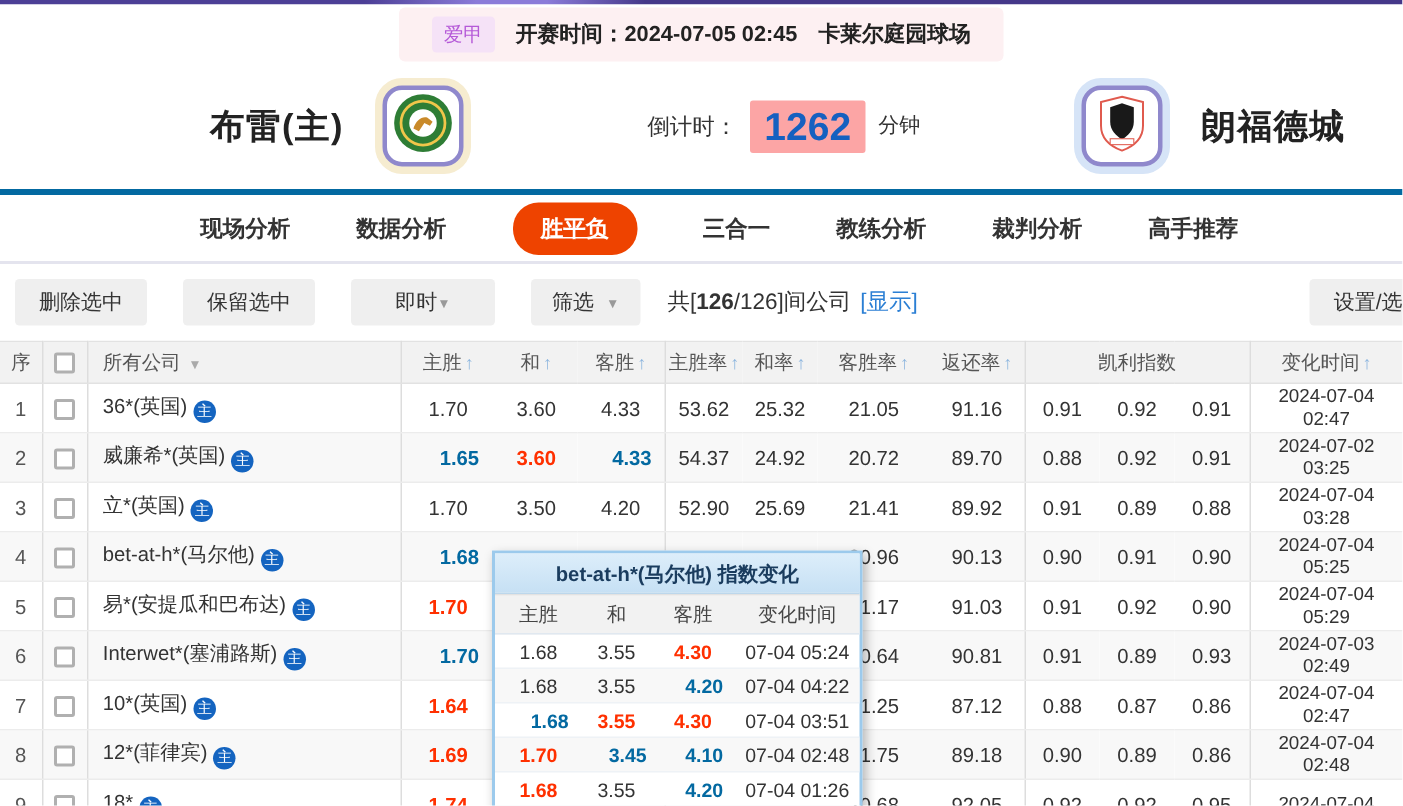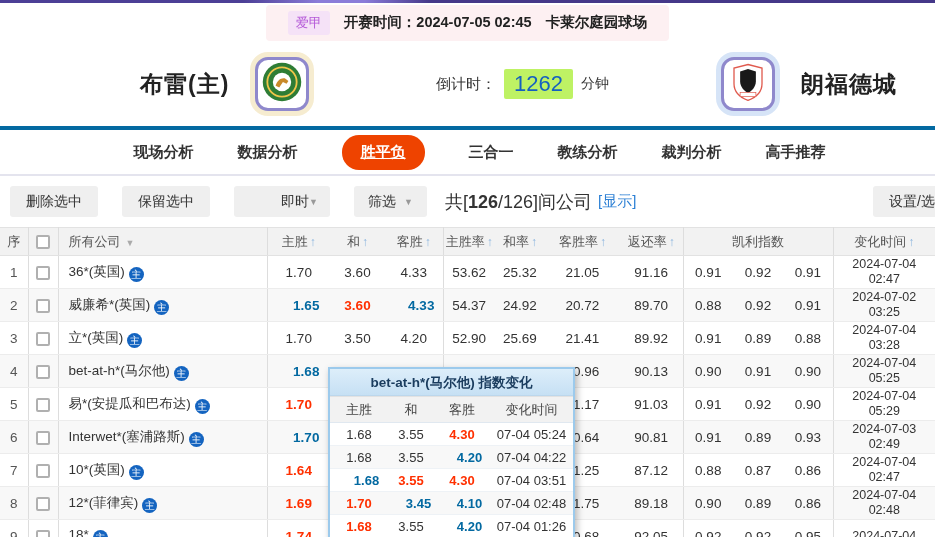--- a/index.html
+++ b/index.html
@@ -25,38 +25,38 @@
   .team { display:flex; align-items:center; gap:26px; }
   .team.home { padding-left:140px; }
   .team.away { justify-content:flex-end; padding-right:38px; }
   .team-name { font-size:23px; font-weight:700; color:#222; letter-spacing:1px; }
   .logo-box { width:54px; height:54px; background:#fff; border:3px solid #8f88cc; border-radius:13px;
     display:flex; align-items:center; justify-content:center; }
   .logo-box.home-glow { box-shadow:0 0 0 5px #f6ecd0; }
   .logo-box.away-glow { box-shadow:0 0 0 5px #d6e4f7; }
   .countdown { display:flex; align-items:center; gap:8px; transform:translateX(55px); }
   .cd-label { font-size:15px; color:#333; }
-  .cd-value { background:#bef264; color:#1560c0; font-size:22px; font-weight:400; padding:2px 10px; border-radius:2px; }
+  .cd-value { background:#fca5a5; color:#1560c0; font-size:26px; font-weight:700; padding:2px 10px; border-radius:2px; }
   .cd-unit { font-size:14px; color:#333; }
 
   
   nav { height:46px; display:flex; align-items:center; justify-content:center; gap:44px;
     background:#fff; border-bottom:2px solid #e4e4ee;padding-left:24px; }
   .nav-item { font-size:15px; font-weight:700; color:#333; cursor:pointer; white-space:nowrap; }
   .nav-item.active { background:#ee4300; color:#fff; padding:8px 19px; border-radius:17px;text-decoration:underline; }
 
   
   .toolbar { position:relative; height:51px; display:flex; align-items:center; background:#fff; padding-left:10px; }
   .tb-btn { background:#efefef; border:none; border-radius:3px; height:31px; font-size:14px; color:#333;
     font-family:"Liberation Sans", sans-serif; padding:0 16px; cursor:pointer; }
   .tb-btn + .tb-btn { margin-left:24px; }
-  .tb-drop { margin-left:12px; display:flex; align-items:center; justify-content:flex-end; width:96px; padding:0 12px; }
+  .tb-drop { margin-left:12px; display:flex; align-items:center; justify-content:center; width:96px; padding:0 12px; }
   .tb-filter { margin-left:12px; display:flex; align-items:center; gap:8px; padding:0 14px; }
   .caret-sm { font-size:9px; color:#999; }
-  .tb-count { margin-left:18px; font-size:18px; color:#333; }
+  .tb-count { margin-left:18px; font-size:15px; color:#333; }
   .tb-count b { font-weight:700; }
   .tb-show { margin-left:6px; font-size:15px; color:#2b7fd4; cursor:pointer; text-decoration:none; }
   .tb-settings { position:absolute; right:-16px; top:10px; }
 
   
   table.odds { width:935px; table-layout:fixed; border-collapse:collapse; }
   thead th { height:28px; background:#f2f2f2; font-size:13px; font-weight:400; color:#555;
     border-top:1px solid #e2e2e2; border-bottom:1px solid #e2e2e2; text-align:center; white-space:nowrap; }
   tbody td { height:33px; font-size:13.5px; color:#333; text-align:center;
     border-bottom:1px solid #ececec; white-space:nowrap; overflow:hidden; }

